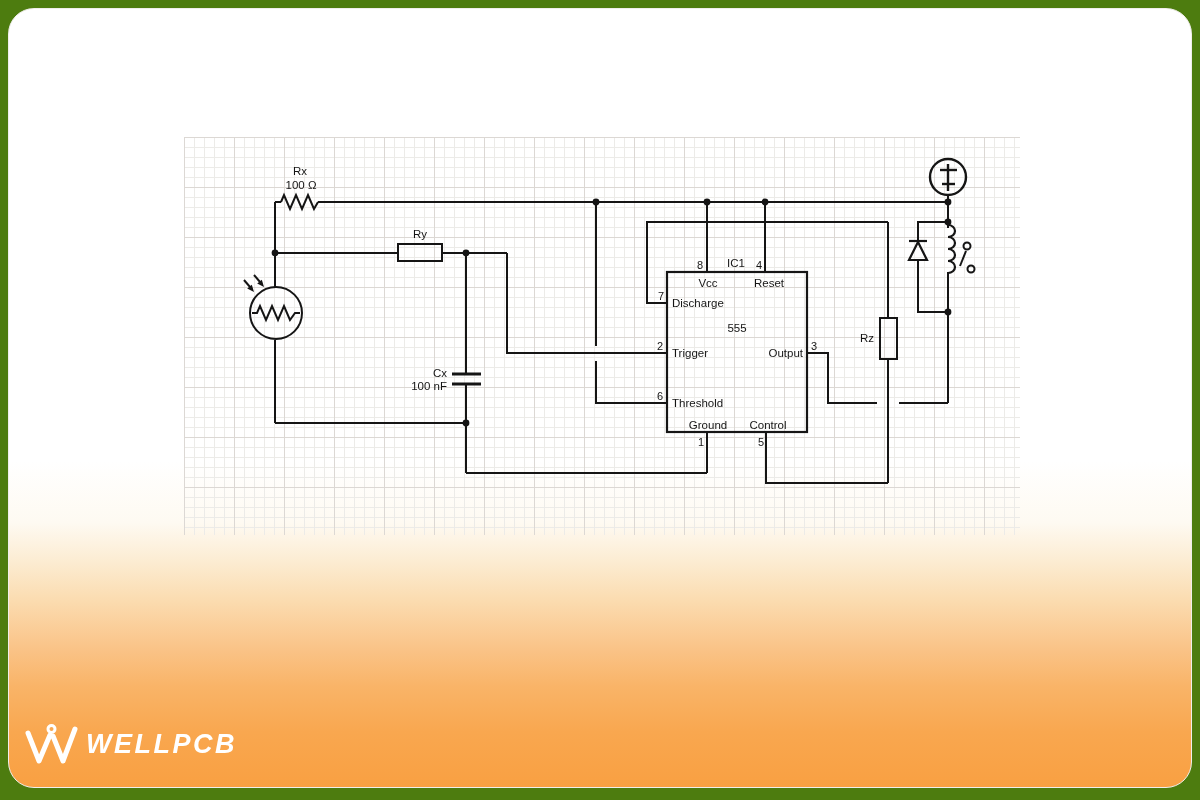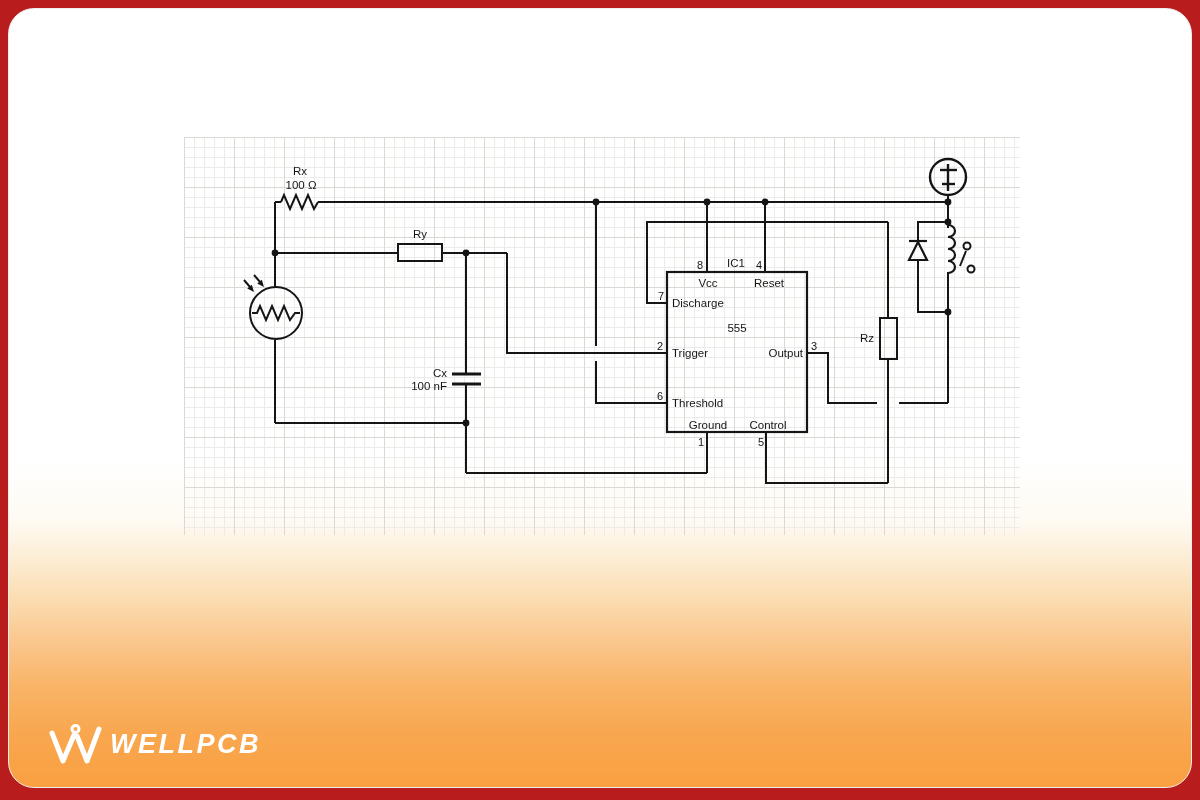--- a/index.html
+++ b/index.html
@@ -1,33 +1,33 @@
 <!DOCTYPE html>
 <html><head>
 <meta charset="utf-8">
 <style>
   html,body{margin:0;padding:0;background:#ffffff;}
-  .stage{position:relative;width:1200px;height:800px;background:#b91c1c;overflow:hidden;
+  .stage{position:relative;width:1200px;height:800px;background:#4d7c0f;overflow:hidden;
          font-family:"Liberation Sans", sans-serif;}
   .card{position:absolute;left:8px;top:8px;width:1182px;height:778px;border-radius:26px;
         border:1px solid #f0eeeb;
         background:linear-gradient(180deg,#ffffff 0%,#ffffff 58%,#fefaf2 66%,#fcecd2 71%,
                    #fbdcb0 76%,#fac489 82%,#f9b468 87%,#f9a74f 93%,#f9a042 100%);}
   .grid{position:absolute;left:175px;top:128px;width:836px;height:398px;
         background-image:
           linear-gradient(to right, #dcd8d4 1px, transparent 1px),
           linear-gradient(to bottom, #dcd8d4 1px, transparent 1px),
           linear-gradient(to right, #ecebe8 1px, transparent 1px),
           linear-gradient(to bottom, #ecebe8 1px, transparent 1px);
         background-size:50px 50px,50px 50px,10px 10px,10px 10px;}
   svg.schematic{position:absolute;left:0;top:0;}
   svg text{font-family:"Liberation Sans", sans-serif;fill:#151515;}
   .lbl{font-size:11.5px;}
   .pin{font-size:11px;}
-  .logo{position:absolute;left:48px;top:722px;display:flex;align-items:center;}
+  .logo{position:absolute;left:24px;top:722px;display:flex;align-items:center;}
   .logo-mark{display:block;}
   .logo-text{color:#ffffff;font-weight:bold;font-style:italic;font-size:27px;
              letter-spacing:2.5px;margin-left:8px;line-height:44px;}
 </style>
 </head>
 <body>
 
 <div class="stage">
   <div class="card">
     <div class="grid"></div>

